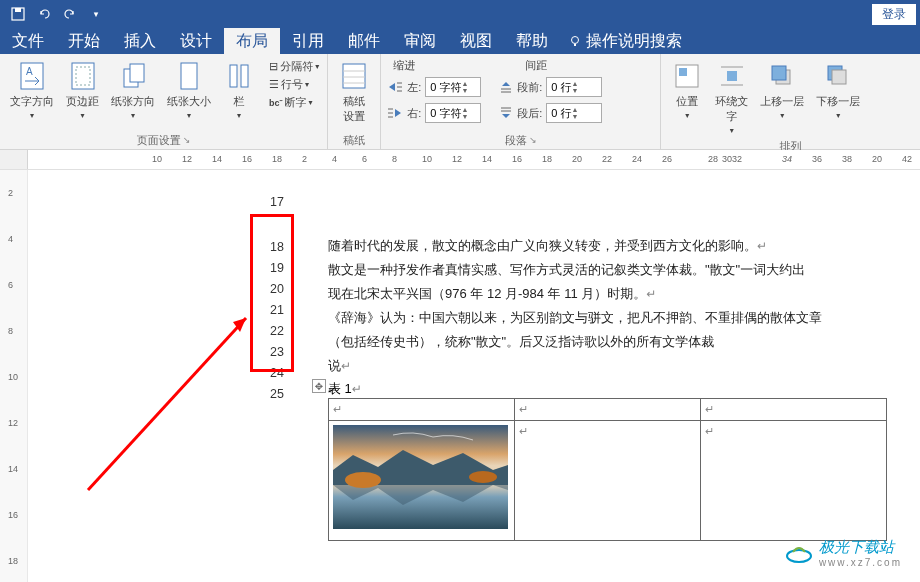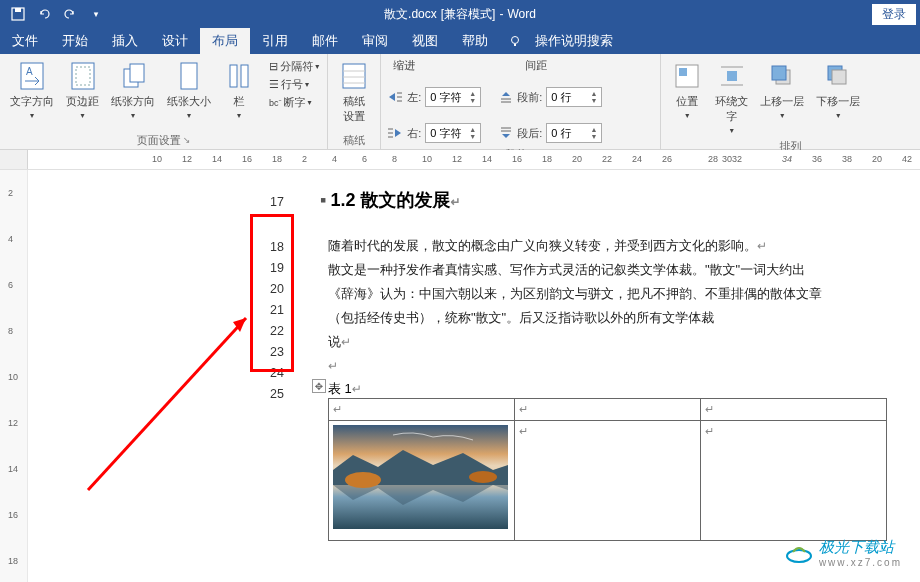--- a/index.html
+++ b/index.html
@@ -5,39 +5,39 @@
 * { margin: 0; padding: 0; box-sizing: border-box; font-family: "Microsoft YaHei", sans-serif; }
 body { background: #fff; overflow: hidden; width: 920px; height: 582px; position: relative; }
 
 .title-bar { height: 28px; background: #2b579a; display: flex; align-items: center; color: #fff; font-size: 12px; position: relative; }
 .qat { display: flex; align-items: center; gap: 2px; padding-left: 6px; }
 .qat-btn { width: 24px; height: 24px; display: flex; align-items: center; justify-content: center; color: #fff; }
 .title-center { position: absolute; left: 50%; transform: translateX(-50%); display: flex; align-items: center; gap: 4px; }
 .title-right { margin-left: auto; display: flex; align-items: center; }
 .login-btn { background: #fff; color: #2b579a; padding: 2px 10px; font-size: 12px; margin-right: 4px; }
 
-.menu-bar { height: 26px; background: #2b579a; display: flex; align-items: center; color: #fff; font-size: 13px; }
+.menu-bar { height: 26px; background: #2b579a; display: flex; align-items: center; color: #fff; font-size: 16px; }
 .menu-item { padding: 4px 12px; cursor: pointer; }
 .menu-item.active { background: #f3f3f3; color: #2b579a; }
-.tell-me { display: flex; align-items: center; gap: 13px; padding: 0 8px; }
+.tell-me { display: flex; align-items: center; gap: 4px; padding: 0 8px; }
 
 .ribbon { height: 96px; background: #f3f3f3; border-bottom: 1px solid #d4d4d4; display: flex; }
 .rgroup { border-right: 1px solid #d4d4d4; padding: 4px 6px 2px 6px; display: flex; flex-direction: column; position: relative; }
 .rgroup-content { flex: 1; display: flex; align-items: flex-start; gap: 4px; }
 .rgroup-label { font-size: 11px; color: #666; text-align: center; padding-top: 2px; height: 16px; display: flex; align-items: center; justify-content: center; gap: 2px; }
 .dialog-launcher { font-size: 9px; color: #888; cursor: pointer; }
 
 .big-btn { display: flex; flex-direction: column; align-items: center; justify-content: flex-start; gap: 2px; padding: 2px 4px; font-size: 11px; color: #444; text-align: center; min-width: 40px; cursor: pointer; }
 .big-btn .icon { width: 32px; height: 32px; display: flex; align-items: center; justify-content: center; }
 .small-row { display: flex; align-items: center; gap: 2px; font-size: 11px; color: #444; padding: 1px 2px; cursor: pointer; white-space: nowrap; }
 .small-stack { display: flex; flex-direction: column; gap: 1px; }
 
 .indent-row { display: flex; align-items: center; gap: 4px; font-size: 11px; margin: 2px 0; }
 .indent-label { color: #444; font-size: 11px; }
-.spin-input { width: 56px; height: 20px; border: 1px solid #ababab; background: #fff; font-size: 11px; padding: 0 4px; display: flex; align-items: center; justify-content: space-between; }
+.spin-input { width: 56px; height: 20px; border: 1px solid #ababab; background: #fff; font-size: 11px; padding: 0 4px; display: flex; align-items: center; }
 .spin-arrows { display: flex; flex-direction: column; font-size: 7px; line-height: 7px; color: #666; }
 
 .ruler-area { height: 20px; display: flex; background: #fff; border-bottom: 1px solid #e0e0e0; }
 .ruler-corner { width: 28px; background: #f0f0f0; border-right: 1px solid #d4d4d4; }
 .h-ruler { flex: 1; position: relative; background: #fff; font-size: 9px; color: #666; overflow: hidden; }
 
 .doc-area { display: flex; height: calc(582px - 28px - 26px - 96px - 20px); }
 .v-ruler { width: 28px; background: #f8f8f8; border-right: 1px solid #e8e8e8; position: relative; font-size: 9px; color: #666; }
 .v-tick { position: absolute; left: 8px; }
 .doc-page { flex: 1; background: #fff; position: relative; padding-left: 130px; overflow: hidden; }
@@ -83,26 +83,20 @@
           <path d="M4 4 L4 7 L7 7" fill="none" stroke="#fff" stroke-width="1.2"></path>
         </svg>
       </div>
     <div class="qat-btn">
         <svg width="14" height="14" viewBox="0 0 14 14">
           <path d="M10 7 A4 4 0 1 0 6 11" fill="none" stroke="#fff" stroke-width="1.2"></path>
           <path d="M10 4 L10 7 L7 7" fill="none" stroke="#fff" stroke-width="1.2"></path>
         </svg>
       </div>
     <div class="qat-btn" style="font-size:9px;">▾</div>
-  </div>
-  <div class="title-center">
-    <span>散文.docx</span>
-    <span>[兼容模式]</span>
-    <span>-</span>
-    <span>Word</span>
   </div>
   <div class="title-right">
     <div class="login-btn">登录</div>
   </div>
 </div>
 
 <div class="menu-bar">
   <div class="menu-item">文件</div>
   <div class="menu-item">开始</div>
   <div class="menu-item">插入</div>
@@ -183,21 +177,21 @@
             <span>⊟</span>
             <span>分隔符</span>
             <span style="font-size:8px;">▾</span>
           </div>
         <div class="small-row">
             <span>☰</span>
             <span>行号</span>
             <span style="font-size:8px;">▾</span>
           </div>
         <div class="small-row">
-            <span style="font-size:9px;">bc⁻</span>
+            <span style="font-size:9px;font-weight:bold;">bc⁻</span>
             <span>断字</span>
             <span style="font-size:8px;">▾</span>
           </div>
       </div>
     </div>
     <div class="rgroup-label">
         <span>页面设置</span>
         <span class="dialog-launcher">↘</span>
       </div>
   </div>
@@ -216,21 +210,21 @@
         <span style="white-space:pre-line;">稿纸
 设置</span>
       </div>
     </div>
     <div class="rgroup-label">
         <span>稿纸</span>
       </div>
   </div>
 
   <div class="rgroup" style="min-width:280px;">
-    <div class="rgroup-content" style="flex-direction:column;align-items:stretch;gap:12px;">
+    <div class="rgroup-content" style="flex-direction:column;align-items:stretch;gap:2px;">
       <div style="display:flex;gap:50px;font-size:11px;color:#444;padding:0 6px;">
         <span>缩进</span>
         <span style="margin-left:60px;">间距</span>
       </div>
       <div class="indent-row">
         <span>
             <svg width="16" height="14">
               <path d="M2 7 L8 3 L8 11 Z" fill="#4a7dbb"></path>
               <line x1="10" y1="3" x2="15" y2="3" stroke="#666"></line>
               <line x1="10" y1="7" x2="15" y2="7" stroke="#666"></line>
@@ -406,27 +400,25 @@
         <div>19</div>
         <div>20</div>
         <div>21</div>
         <div>22</div>
         <div>23</div>
         <div>24</div>
         <div>25</div>
       </div>
     <div class="ln-box"></div>
 
-    <div class="heading-line">
-      <span class="bullet">▪</span><span>1.2 散文的发展</span><span class="para-mark">↵</span>
-    </div>
 
     <div class="body-text">
       <div><span>随着时代的发展，散文的概念由广义向狭义转变，并受到西方文化的影响。</span><span class="para-mark">↵</span></div>
       <div><span>散文是一种抒发作者真情实感、写作方式灵活的记叙类文学体裁。"散文"一词大约出</span></div>
+      <div><span>现在北宋太平兴国（976 年 12 月-984 年 11 月）时期。</span><span class="para-mark">↵</span></div>
       <div><span>《辞海》认为：中国六朝以来，为区别韵文与骈文，把凡不押韵、不重排偶的散体文章</span></div>
       <div><span>（包括经传史书），统称"散文"。后又泛指诗歌以外的所有文学体裁</span></div>
       <div><span>说</span><span class="para-mark">↵</span></div>
       <div><span class="para-mark">↵</span></div>
     </div>
 
     <div class="table-handle">✥</div>
     <div class="table-label"><span>表  1</span><span class="para-mark">↵</span></div>
 
     <table class="doc-table">

